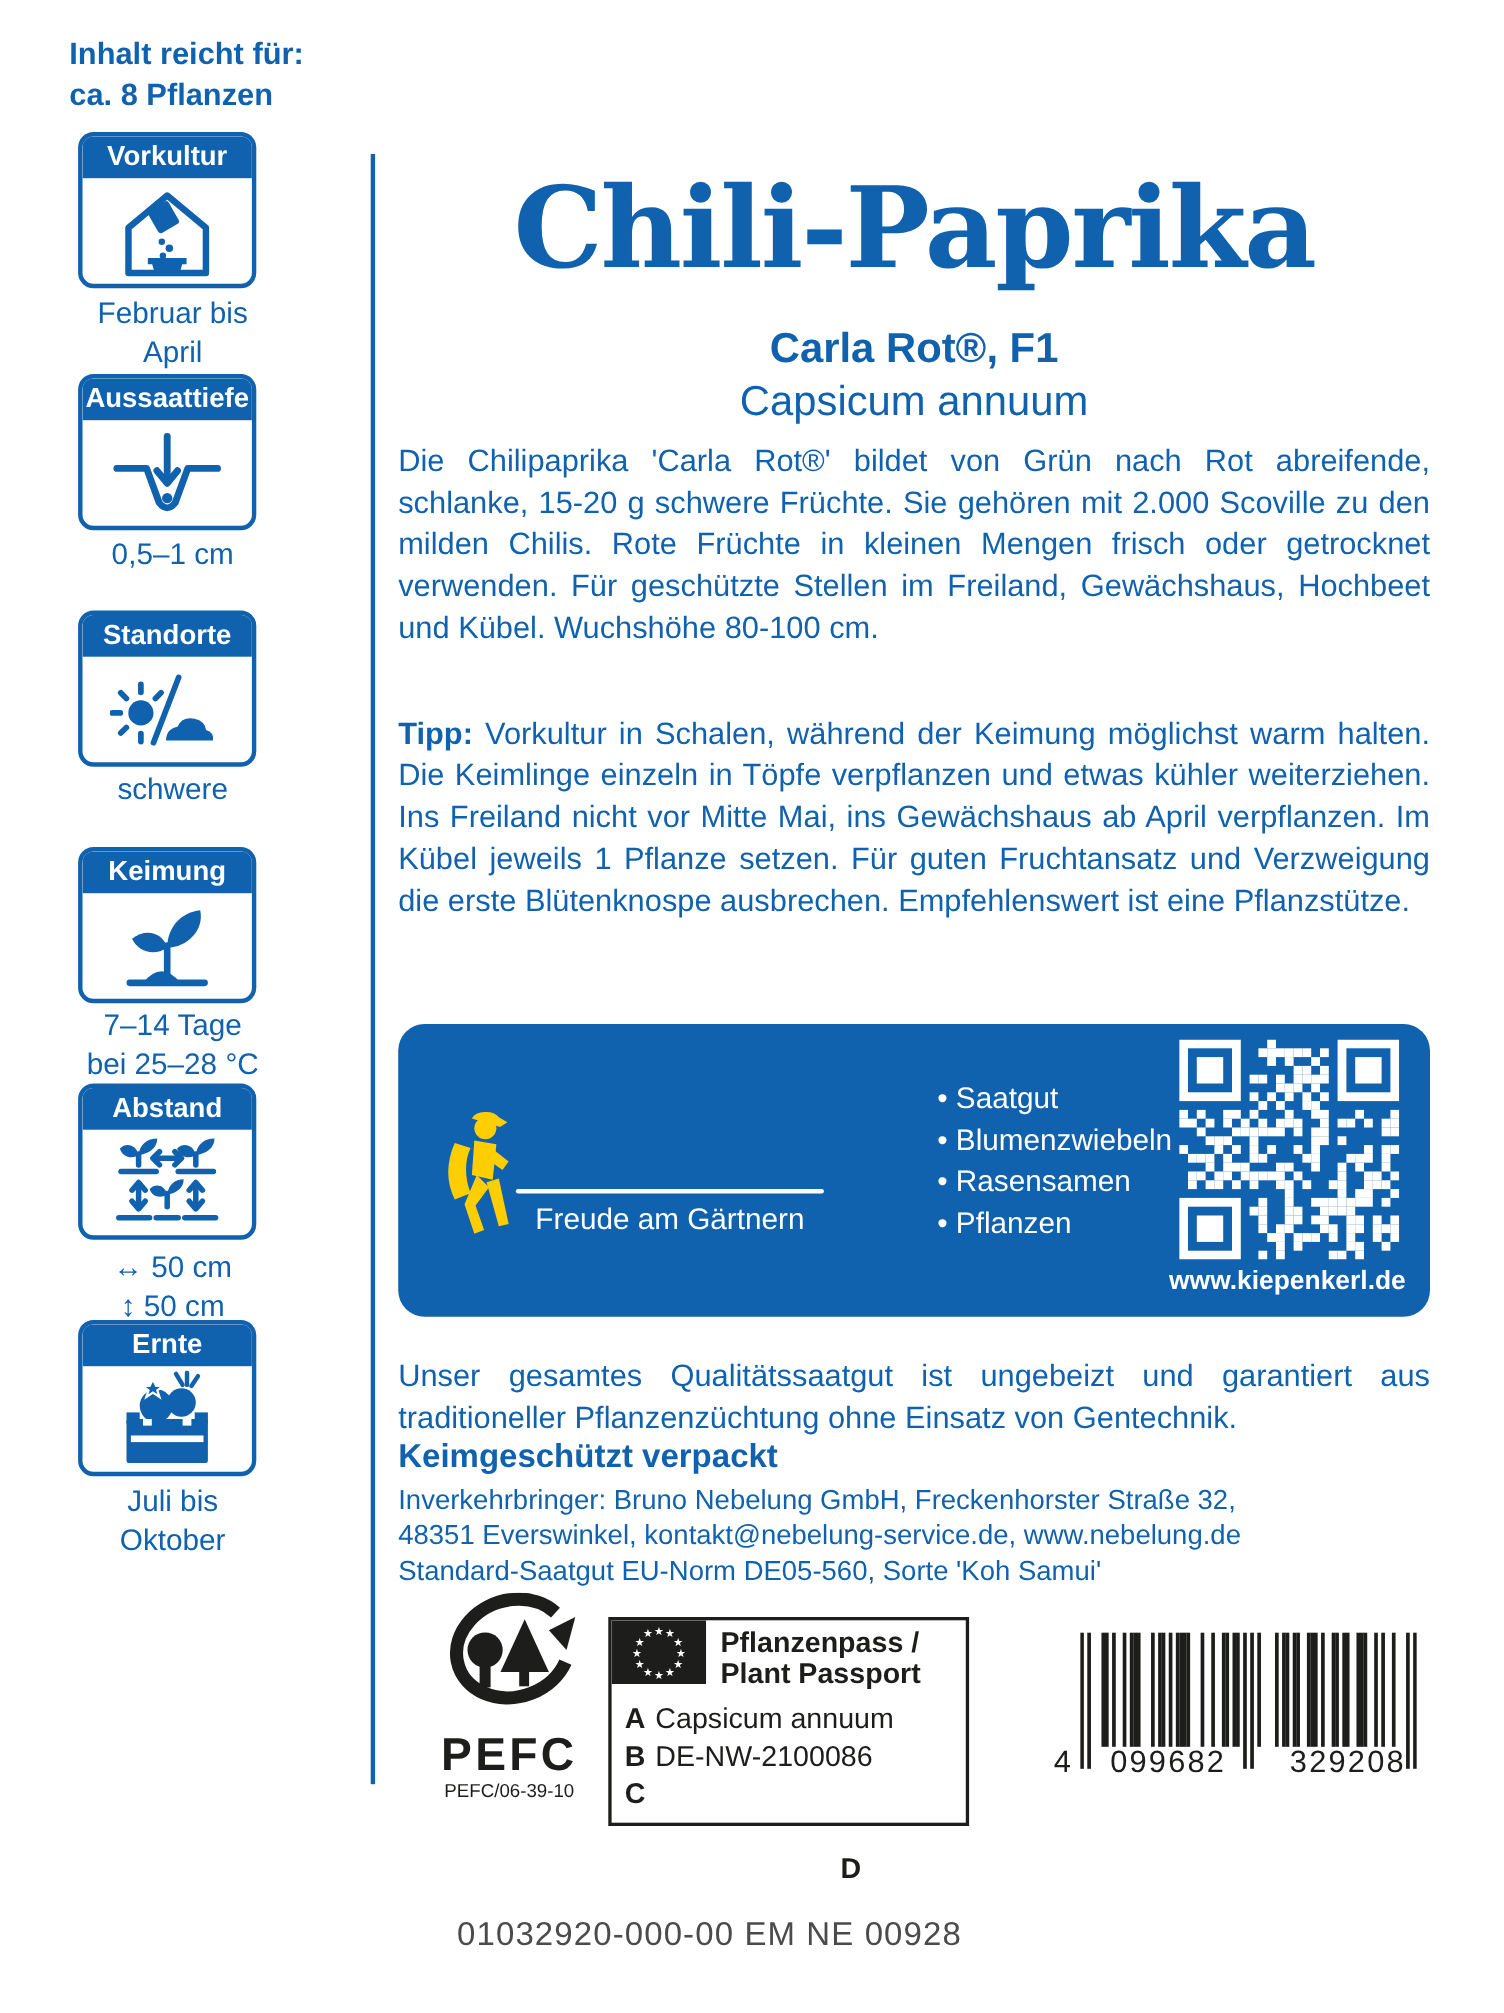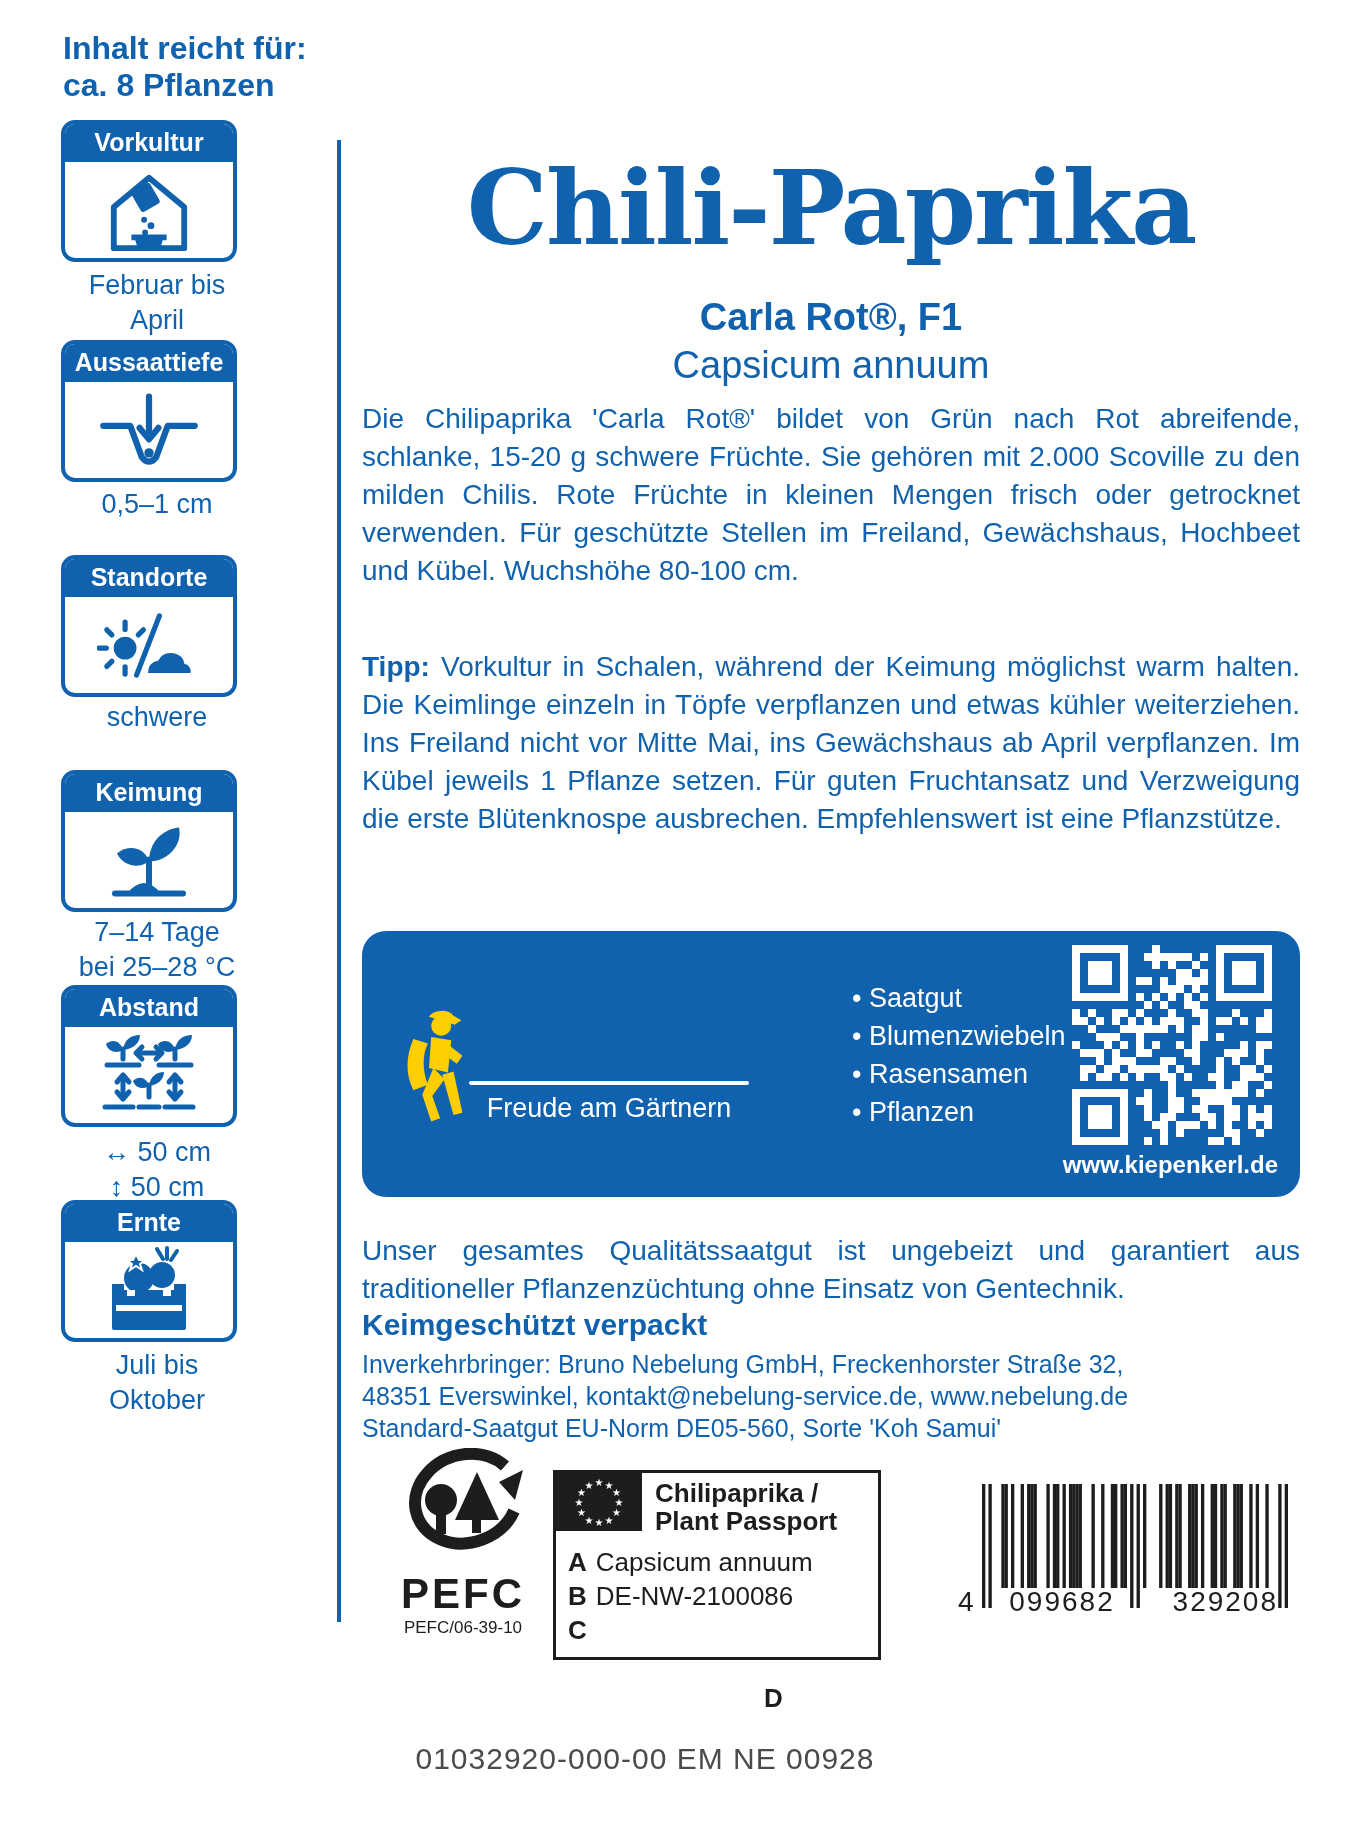--- a/index.html
+++ b/index.html
@@ -8,23 +8,23 @@
     --ink:#1d1d1b;
     --gray:#4b4b4d;
   }
   *{margin:0;padding:0;box-sizing:border-box;}
   html,body{background:#fff;}
   body{
     width:1367px;height:1830px;position:relative;overflow:hidden;
     font-family:"Liberation Sans","DejaVu Sans",sans-serif;color:var(--blue);
   }
   
-  .content-info{position:absolute;left:63px;top:30px;font-size:32px;font-weight:bold;line-height:37px;color:var(--blue);}
+  .content-info{position:absolute;left:63px;top:30px;font-size:28px;font-weight:bold;line-height:37px;color:var(--blue);}
   
-  .card{position:absolute;left:61px;width:176px;border:4px solid var(--blue);border-radius:14px;overflow:hidden;background:#fff;}
+  .card{position:absolute;left:71px;width:162px;border:4px solid var(--blue);border-radius:14px;overflow:hidden;background:#fff;}
   .card-header{background:var(--blue);color:#fff;font-weight:bold;font-size:25px;text-align:center;height:38px;line-height:37px;}
   .card-body{height:96px;display:flex;align-items:center;justify-content:center;}
   .caption{position:absolute;left:23px;width:268px;text-align:center;font-size:27px;line-height:35px;color:var(--blue);}
   .divider{position:absolute;left:337px;top:140px;width:4px;height:1482px;background:var(--blue);}
   
   .main{position:absolute;left:362px;top:0;width:938px;}
   .title{position:absolute;top:148px;width:938px;text-align:center;
     font-family:"DejaVu Serif","Liberation Serif",serif;font-weight:bold;
     font-size:102px;letter-spacing:-2px;color:var(--blue);}
   .variety{position:absolute;top:296px;width:938px;text-align:center;font-size:38px;font-weight:bold;color:var(--blue);}
@@ -489,21 +489,21 @@
         <text x="53" y="50.5">★</text>
       <text x="43" y="53">★</text>
         <text x="33" y="50.5">★</text>
         <text x="25.5" y="43">★</text>
       <text x="23" y="33">★</text>
         <text x="25.5" y="23">★</text>
         <text x="33" y="15.5">★</text>
     </g>
   </svg>
   <div class="pp-title">
-    <div>Chilipaprika /</div>
+    <div>Pflanzenpass /</div>
     <div>Plant Passport</div>
   </div>
   <div class="pp-rows">
     <div><b>A</b><span>Capsicum annuum</span></div>
     <div><b>B</b><span>DE-NW-2100086</span></div>
     <div class="pp-row-c"><b>C</b><span class="pp-d">D</span></div>
   </div>
 </div>
 
 <div class="barcode">

